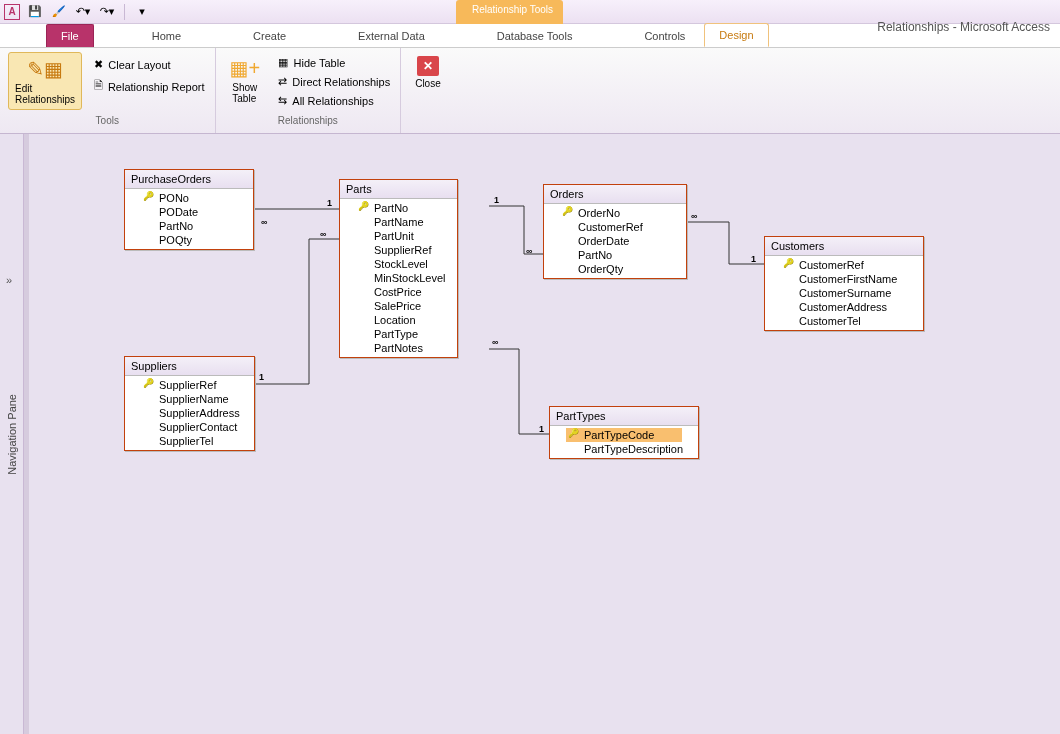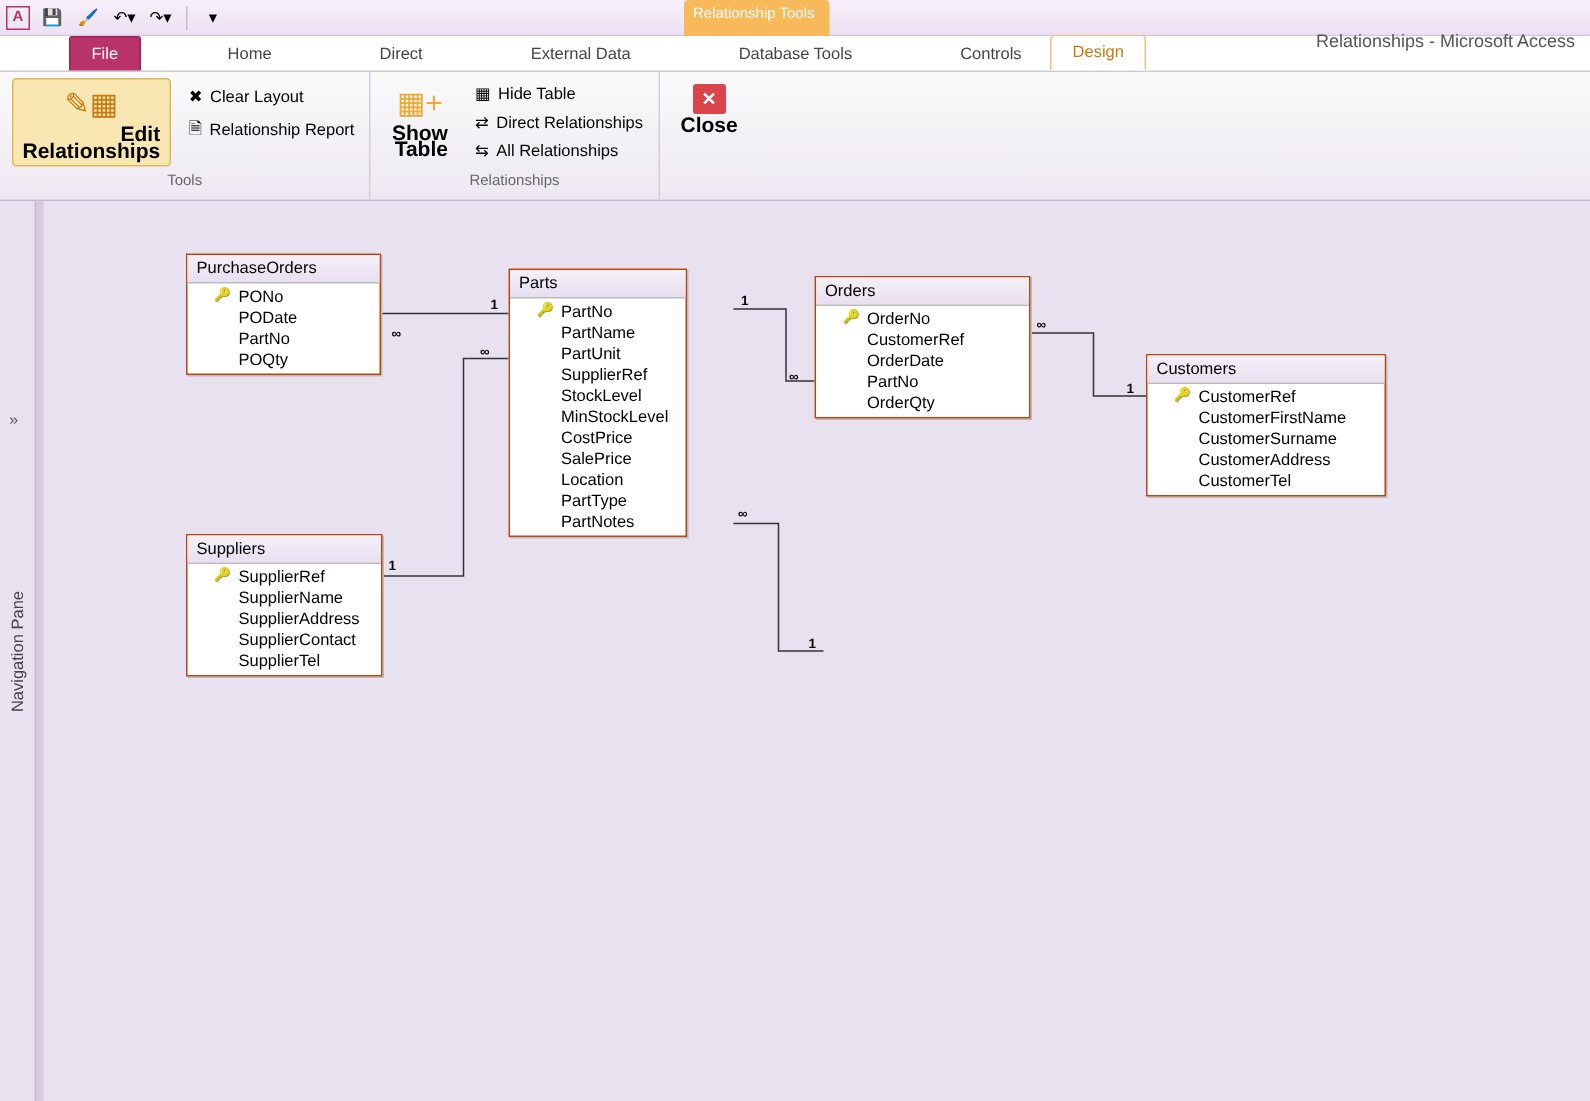--- a/index.html
+++ b/index.html
@@ -2,37 +2,37 @@
 <html><head>
 <meta charset="utf-8">
 <style>
 * { box-sizing: border-box; margin: 0; padding: 0; font-family: "Segoe UI", Tahoma, sans-serif; }
 body { background: #fff; font-size: 11px; width: 1060px; height: 734px; overflow: hidden; position: relative; }
 
 
 .qat { height: 24px; background: linear-gradient(#f7f0fb, #ece1f2); border-bottom: 1px solid #d4c7dd; display: flex; align-items: center; padding: 0 4px; gap: 6px; }
 .qat .icon-btn { width: 18px; height: 18px; display: inline-flex; align-items: center; justify-content: center; cursor: pointer; }
 .qat .sep { width: 1px; height: 16px; background: #c9b8d4; margin: 0 2px; }
-.contextual-tab { position: absolute; top: 0; left: 456px; height: 24px; background: #f7b95a; color: #fff; font-size: 10px; padding: 4px 10px 0 6px; border-top-left-radius: 3px; border-top-right-radius: 3px; }
+.contextual-tab { position: absolute; top: 0; left: 456px; height: 24px; background: #f7b95a; color: #fff; font-size: 10px; padding: 4px 10px 0 16px; border-top-left-radius: 3px; border-top-right-radius: 3px; }
 .window-title { position: absolute; right: 10px; top: 20px; font-size: 12px; color: #555; }
 
 
 .tabs { height: 24px; background: #fff; display: flex; align-items: flex-end; border-bottom: 1px solid #ccc; padding-left: 2px; }
 .tab { padding: 5px 14px; font-size: 11px; cursor: pointer; color: #444; margin-left: 44px; }
 .tab.file { background: #b8336a; color: #fff; border: 1px solid #9b2456; border-bottom: none; border-top-left-radius: 2px; border-top-right-radius: 2px; }
 .tab.context { color: #c77a10; border: 1px solid #f0c27c; border-bottom: 1px solid #fff; border-top-left-radius: 3px; border-top-right-radius: 3px; background: #fff; margin-left: 5px; position: relative; z-index: 2; }
 
 
 .ribbon { height: 86px; background: linear-gradient(#fafafa, #eee8f2); border-bottom: 1px solid #c5b6d0; display: flex; }
 .group { border-right: 1px solid #d6cbde; padding: 4px 8px; display: flex; flex-direction: column; }
 .group-body { flex: 1; display: flex; align-items: flex-start; gap: 10px; }
 .group-label { text-align: center; font-size: 10px; color: #666; height: 14px; }
 .big-btn { display: flex; flex-direction: column; align-items: center; justify-content: center; padding: 4px 6px; cursor: pointer; border-radius: 3px; }
 .big-btn.selected { background: #f9e7b3; border: 1px solid #e0b85a; }
-.big-btn .btn-label { font-size: 14px; text-align: right; line-height: 11px; margin-top: 2px; font-weight: bold; }
+.big-btn .btn-label { font-size: 10px; text-align: left; line-height: 11px; margin-top: 2px; }
 .small-btn { display: flex; align-items: center; gap: 5px; font-size: 11px; cursor: pointer; padding: 2px 2px; }
 .vstack { display: flex; flex-direction: column; gap: 2px; }
 
 
 .canvas-wrap { position: absolute; top: 134px; left: 0; right: 0; bottom: 0; display: flex; }
 .nav-pane { width: 24px; background: #e8e1ef; border-right: 1px solid #c9b8d4; display: flex; align-items: center; justify-content: center; }
 .nav-pane .collapse { writing-mode: vertical-rl; transform: rotate(180deg); font-size: 11px; color: #444; margin-top: auto; margin-bottom: auto; }
 .nav-pane .chev { position: absolute; top: 140px; left: 6px; font-size: 11px; color: #555; }
 .canvas { flex: 1; background: #e8e1ef; border-left: 5px solid #d6cbde; position: relative; overflow: hidden; }
 
@@ -63,21 +63,21 @@
   <span class="icon-btn">↷▾</span>
   <span class="sep"></span>
   <span class="icon-btn">▾</span>
 </div>
 <div class="contextual-tab">Relationship Tools</div>
 <div class="window-title">Relationships - Microsoft Access</div>
 
 <div class="tabs">
   <div class="tab file">File</div>
   <div class="tab">Home</div>
-  <div class="tab">Direct</div>
+  <div class="tab">Create</div>
   <div class="tab">External Data</div>
   <div class="tab">Database Tools</div>
   <div class="tab">Controls</div>
   <div class="tab context">Design</div>
 </div>
 
 <div class="ribbon">
   <div class="group">
     <div class="group-body">
       <div class="big-btn selected">
@@ -219,15 +219,22 @@
       <div class="tbl-title">Suppliers</div>
       <div class="tbl-fields">
         <div class="fld pk">SupplierRef</div>
         <div class="fld">SupplierName</div>
         <div class="fld">SupplierAddress</div>
         <div class="fld">SupplierContact</div>
         <div class="fld">SupplierTel</div>
       </div>
     </div>
 
+    <div class="tbl" style="left:520px;top:272px;width:150px;">
+      <div class="tbl-title">PartTypes</div>
+      <div class="tbl-fields">
+        <div class="fld pk sel">PartTypeCode</div>
+        <div class="fld">PartTypeDescription</div>
+      </div>
+    </div>
 
   </div>
 </div>
 
 </body></html>

